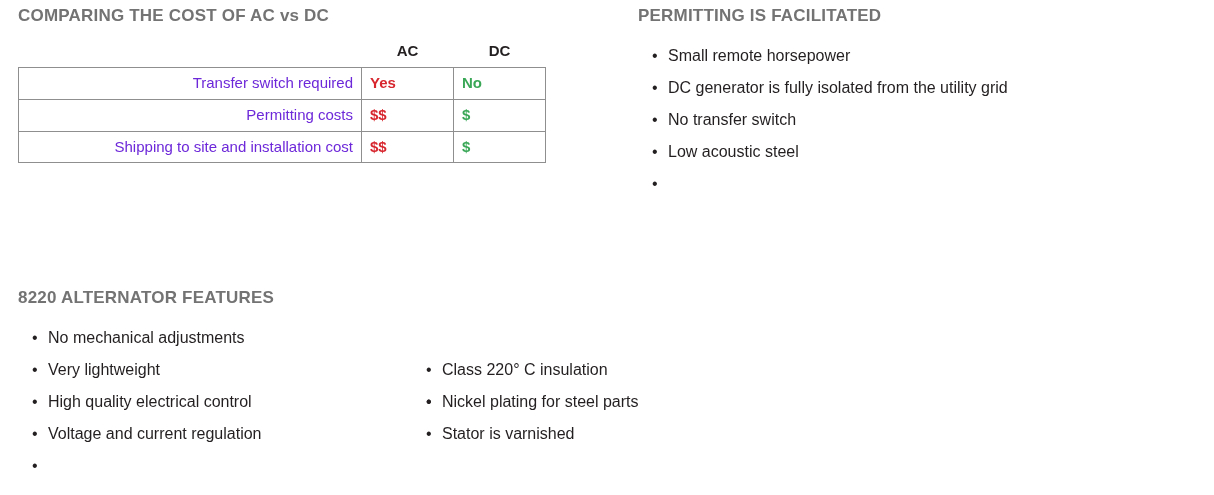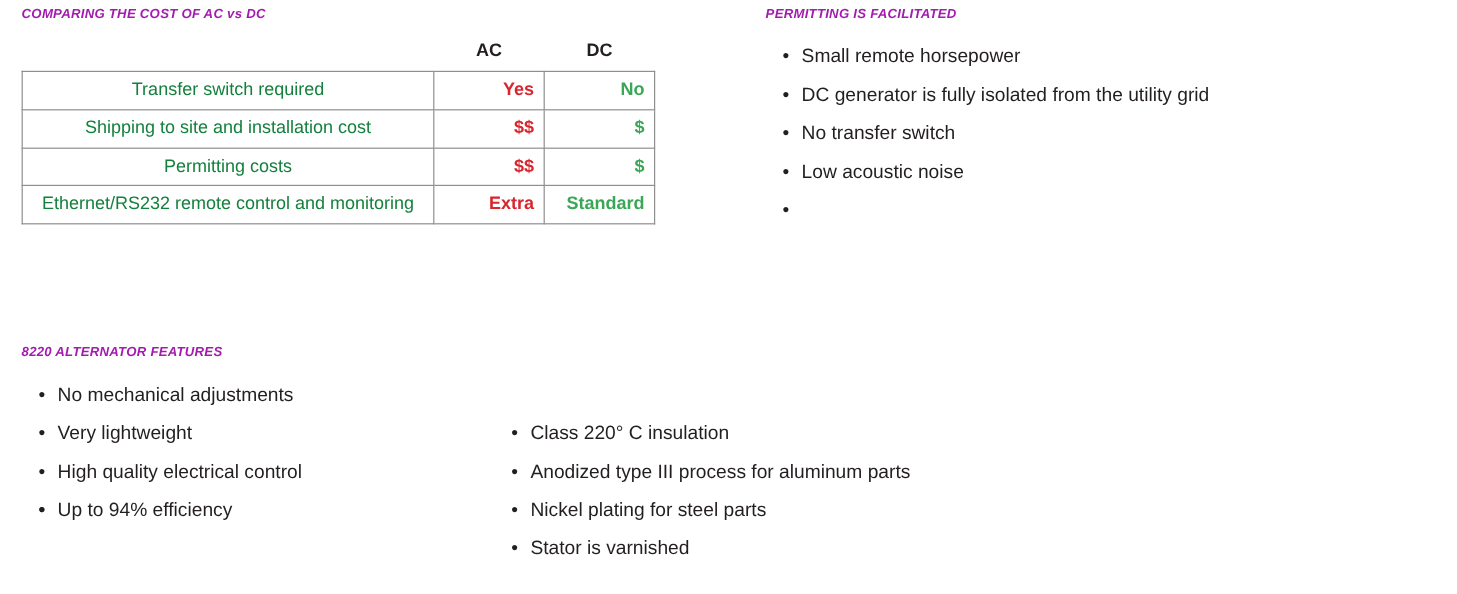--- a/index.html
+++ b/index.html
@@ -13,25 +13,24 @@
     font-family: "Liberation Sans", sans-serif;
     color: #231f20;
     overflow: hidden;
   }
   .page {
     position: relative;
     width: 1214px;
     height: 495px;
   }
   .section-title {
-    color: #a21caf;
+    color: #737373;
     font-weight: bold;
-    font-size: 11px;
+    font-size: 17px;
     letter-spacing: 0.2px;
-    font-style: italic;
   }
 
   
   #cost-section {
     position: absolute;
     left: 18px;
     top: 6px;
     width: 560px;
   }
   #cost-table {
@@ -53,25 +52,25 @@
   }
   #cost-table th.blank { border: none; }
   #cost-table td {
     border: 1px solid #8f8f8f;
     font-size: 15px;
     padding: 6px 8px;
     vertical-align: middle;
     line-height: 1.25;
   }
   #cost-table td.label {
-    text-align: center;
-    color: #15803d;
+    text-align: right;
+    color: #6d28d9;
   }
   #cost-table td.val {
-    text-align: right;
+    text-align: left;
     font-weight: bold;
   }
   .v-ac { color: #d7262e; }
   .v-dc { color: #3aa757; }
 
   
   #permitting-section {
     position: absolute;
     left: 638px;
     top: 6px;
@@ -151,34 +150,29 @@
           <th>DC</th>
         </tr>
       </thead>
       <tbody>
         <tr>
           <td class="label">Transfer switch required</td>
           <td class="val v-ac">Yes</td>
           <td class="val v-dc">No</td>
         </tr>
         <tr>
+          <td class="label">Permitting costs</td>
+          <td class="val v-ac">$$</td>
+          <td class="val v-dc">$</td>
+        </tr>
+        <tr>
           <td class="label">Shipping to site and installation cost</td>
           <td class="val v-ac">$$</td>
           <td class="val v-dc">$</td>
         </tr>
-        <tr>
-          <td class="label">Permitting costs</td>
-          <td class="val v-ac">$$</td>
-          <td class="val v-dc">$</td>
-        </tr>
-        <tr>
-          <td class="label">Ethernet/RS232 remote control and monitoring</td>
-          <td class="val v-ac">Extra</td>
-          <td class="val v-dc">Standard</td>
-        </tr>
       </tbody>
     </table>
   </div>
 
   <div id="permitting-section">
     <div class="section-title">PERMITTING IS FACILITATED</div>
     <ul class="bullets" id="permitting-list">
       <li>
         <span class="bullet-dot">•</span>
         <span>Small remote horsepower</span>
@@ -186,21 +180,21 @@
       <li>
         <span class="bullet-dot">•</span>
         <span>DC generator is fully isolated from the utility grid</span>
       </li>
       <li>
         <span class="bullet-dot">•</span>
         <span>No transfer switch</span>
       </li>
       <li>
         <span class="bullet-dot">•</span>
-        <span>Low acoustic noise</span>
+        <span>Low acoustic steel</span>
       </li>
       <li>
         <span class="bullet-dot">•</span>
       </li>
     </ul>
   </div>
 
   <div id="features-section">
     <div class="section-title">8220 ALTERNATOR FEATURES</div>
 
@@ -213,35 +207,34 @@
         <li>
           <span class="bullet-dot">•</span>
           <span>Very lightweight</span>
         </li>
         <li>
           <span class="bullet-dot">•</span>
           <span>High quality electrical control</span>
         </li>
         <li>
           <span class="bullet-dot">•</span>
-        </li>
-        <li>
-          <span class="bullet-dot">•</span>
-          <span>Up to 94% efficiency</span>
+          <span>Voltage and current regulation</span>
+        </li>
+        <li>
+          <span class="bullet-dot">•</span>
         </li>
       </ul>
 
       <ul class="bullets" id="features-col-right">
         <li>
           <span class="bullet-dot">•</span>
           <span>Class 220° C insulation</span>
         </li>
         <li>
           <span class="bullet-dot">•</span>
-          <span>Anodized type III process for aluminum parts</span>
         </li>
         <li>
           <span class="bullet-dot">•</span>
           <span>Nickel plating for steel parts</span>
         </li>
         <li>
           <span class="bullet-dot">•</span>
           <span>Stator is varnished</span>
         </li>
       </ul>

